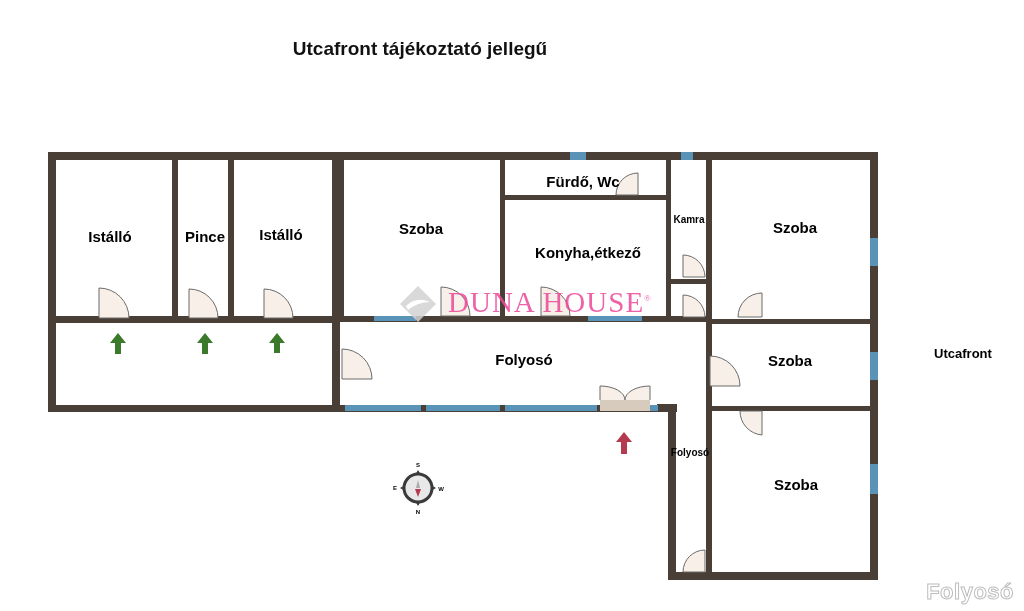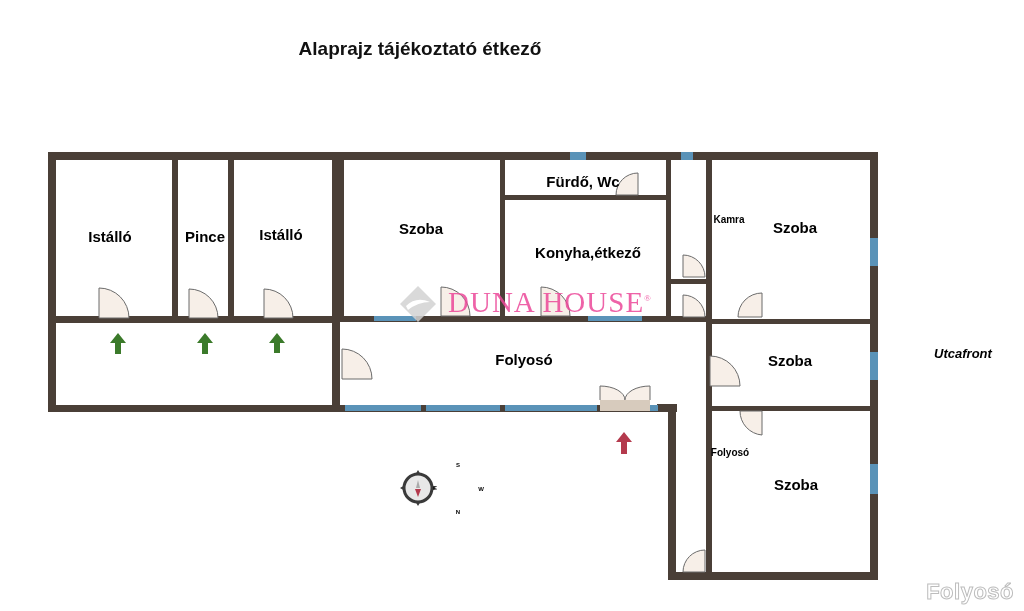--- a/index.html
+++ b/index.html
@@ -1,29 +1,29 @@
 <!DOCTYPE html>
 <html><head>
 <meta charset="utf-8">
 <style>
   html, body { margin:0; padding:0; background:#ffffff; }
   body { width:1024px; height:611px; position:relative; overflow:hidden; font-family:"Liberation Sans", sans-serif; }
   .title { position:absolute; left:0; top:38px; width:840px; text-align:center; font-size:19px; font-weight:bold; color:#111; }
   .lbl { position:absolute; font-weight:bold; color:#000000; white-space:nowrap; transform:translate(-50%,-50%); }
   .lbl.big { font-size:15px; }
-  .lbl.small { font-size:10px;margin-left:40px; }
+  .lbl.small { font-size:10px; }
   svg.plan { position:absolute; left:0; top:0; }
   .watermark { position:absolute; left:448px; top:286px; font-family:"Liberation Serif", serif; font-size:29px; color:#ec4899; letter-spacing:1px; opacity:0.85; }
   .watermark sup { font-size:9px; }
   .jofogas { position:absolute; right:10px; bottom:6px; font-size:22px; color:#fff; font-weight:bold; -webkit-text-stroke:1px #bdbdbd; letter-spacing:0.5px; }
 </style>
 </head>
 <body>
 
-<div class="title">Alaprajz tájékoztató étkező</div>
+<div class="title">Utcafront tájékoztató jellegű</div>
 
 <svg class="plan" width="1024" height="611" viewBox="0 0 1024 611">
   <g fill="#4a3f37">
 
     <rect x="48" y="152" width="830" height="8"></rect>
 
     <rect x="48" y="152" width="8" height="260"></rect>
 
     <rect x="48" y="405" width="290" height="7"></rect>
 
@@ -141,15 +141,15 @@
 <div class="lbl big" style="left:421px;top:228px;">Szoba</div>
 <div class="lbl big" style="left:583px;top:181px;">Fürdő, Wc</div>
 <div class="lbl big" style="left:588px;top:252px;">Konyha,étkező</div>
 <div class="lbl small" style="left:689px;top:219px;">Kamra</div>
 <div class="lbl big" style="left:795px;top:227px;">Szoba</div>
 <div class="lbl big" style="left:524px;top:359px;">Folyosó</div>
 <div class="lbl big" style="left:790px;top:360px;">Szoba</div>
 <div class="lbl small" style="left:690px;top:452px;">Folyosó</div>
 <div class="lbl big" style="left:796px;top:484px;">Szoba</div>
 
-<div class="lbl" style="left:963px;top:353px;font-size:13px;font-style:italic;">Utcafront</div>
+<div class="lbl" style="left:963px;top:353px;font-size:13px;">Utcafront</div>
 
 <div class="jofogas">Folyosó</div>
 
 </body></html>

